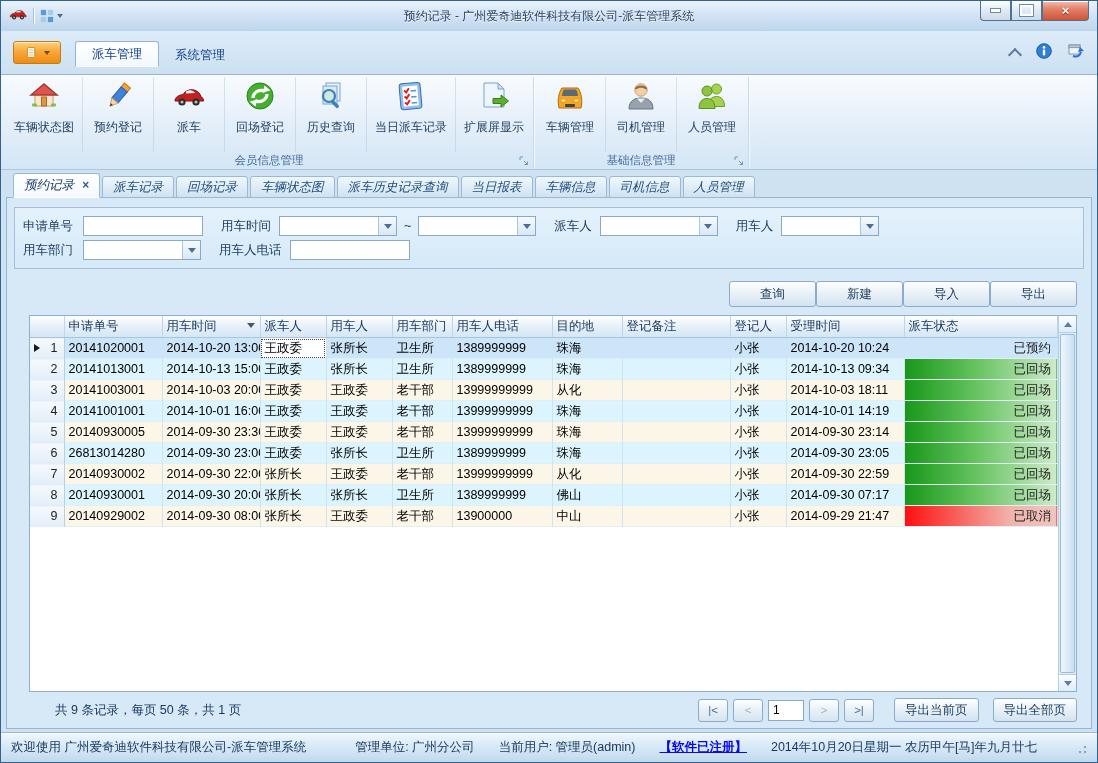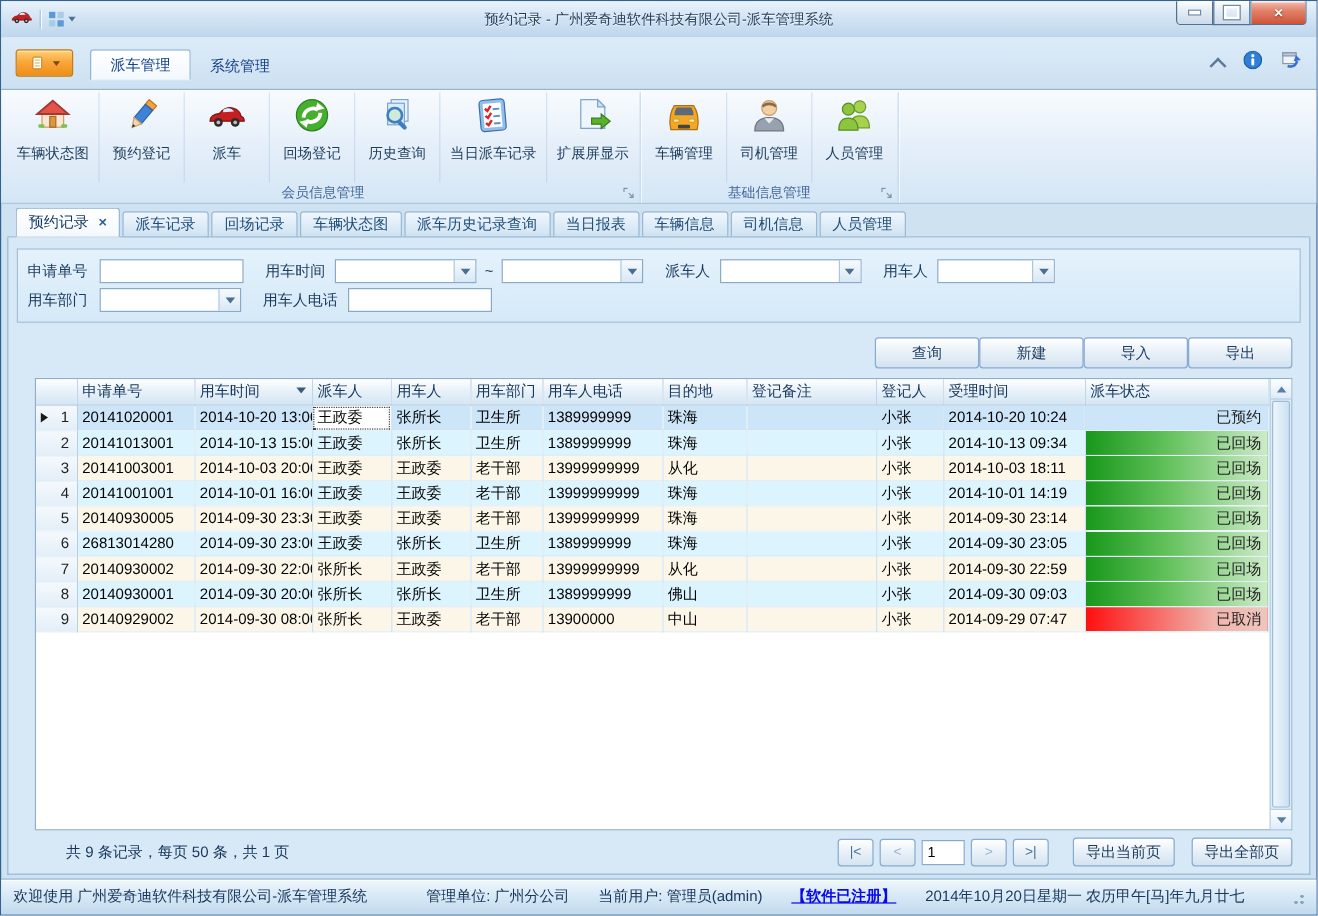--- a/index.html
+++ b/index.html
@@ -32,21 +32,21 @@
   .ribbon{height:92px;flex:0 0 92px;background:linear-gradient(#f8fbfe,#e3eef9 55%,#d4e6f5);border-top:1px solid #95b5d2;border-bottom:1px solid #aac6e0;display:flex;padding:2px 4px 0 4px;z-index:2;}
   .rgroup{display:flex;flex-direction:column;border-right:1px solid #c4daed;box-shadow:1px 0 0 rgba(255,255,255,.7);padding:0 1px;}
   .rbuttons{display:flex;flex:1;}
   .rbtn{display:flex;flex-direction:column;align-items:center;justify-content:flex-start;padding:3px 8px 0 8px;min-width:54px;border-right:1px solid rgba(170,198,224,.45);}
   .rbtn:last-child{border-right:none;}
   .rlabel{font-size:12px;color:#1e3c5c;margin-top:3px;white-space:nowrap;}
   .rgroup-label{height:17px;display:flex;align-items:center;justify-content:center;font-size:11.5px;color:#44699a;position:relative;}
   .launcher{position:absolute;right:3px;bottom:3px;width:10px;height:10px;}
 
   
-  .doc-tabs{height:25px;flex:0 0 25px;display:flex;align-items:flex-end;padding-left:7px;border-bottom:1px solid #96b6d4;margin:2px 5px 0 5px;}
+  .doc-tabs{height:25px;flex:0 0 25px;display:flex;align-items:flex-end;padding-left:7px;border-bottom:1px solid #96b6d4;margin:2px 5px 0 5px;font-style:italic;}
   .dtab{height:20px;line-height:20px;padding:0 10px;margin-right:2px;margin-bottom:-1px;font-size:12.5px;color:#1d4e79;background:linear-gradient(#f0f7fd,#cfe2f2);border:1px solid #9bb8d4;border-radius:3px 3px 0 0;white-space:nowrap;}
   .dtab.active{height:23px;line-height:23px;background:linear-gradient(#ffffff,#f4f9fd);color:#12355e;border-bottom:1px solid #fff;z-index:2;}
   .tab-close{margin-left:8px;color:#2a5f8f;font-weight:bold;font-size:12px;}
 
   
   .content{flex:1;min-height:0;margin:0 5px 3px 5px;background:#d7e9f7;border:1px solid #96b6d4;border-top:none;display:flex;flex-direction:column;}
   .filter-panel{margin:9px 7px 0 7px;background:linear-gradient(#e4f2fc,#d5e9f8);border:1px solid #a7c0d8;padding:6px 8px;}
   .frow{display:flex;align-items:center;height:24px;}
   .flabel{color:#1b3a5c;font-size:12.5px;white-space:nowrap;}
   .flabel.w1{width:60px;}
@@ -504,35 +504,35 @@
               <td class="ind"><span class="rno">8</span></td>
               <td class="cell">20140930001</td>
               <td class="cell">2014-09-30 20:00</td>
               <td class="cell">张所长</td>
               <td class="cell">张所长</td>
               <td class="cell">卫生所</td>
               <td class="cell">1389999999</td>
               <td class="cell">佛山</td>
               <td class="cell"></td>
               <td class="cell">小张</td>
-              <td class="cell">2014-09-30 09:03</td>
+              <td class="cell">2014-09-30 07:17</td>
               <td class="cell status-cell st-returned">已回场</td>
             </tr>
               <tr class="r-cream">
               <td class="ind"><span class="rno">9</span></td>
               <td class="cell">20140929002</td>
               <td class="cell">2014-09-30 08:00</td>
               <td class="cell">张所长</td>
               <td class="cell">王政委</td>
               <td class="cell">老干部</td>
               <td class="cell">13900000</td>
               <td class="cell">中山</td>
               <td class="cell"></td>
               <td class="cell">小张</td>
-              <td class="cell">2014-09-29 07:47</td>
+              <td class="cell">2014-09-29 21:47</td>
               <td class="cell status-cell st-cancelled">已取消</td>
             </tr>
             </tbody>
         </table>
       </div>
       <div class="vscroll">
         <div class="varrow">
             <span class="caret-up"></span>
           </div>
         <div class="vthumb"></div>

